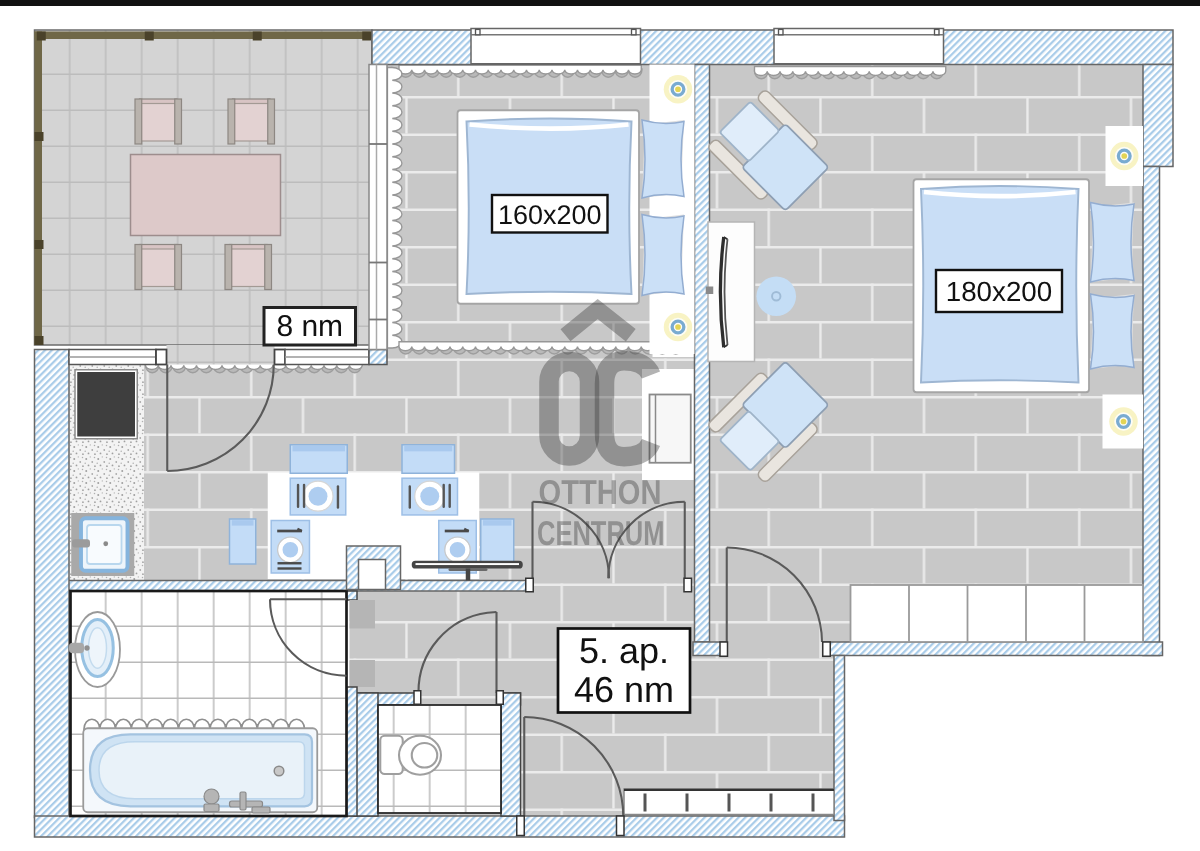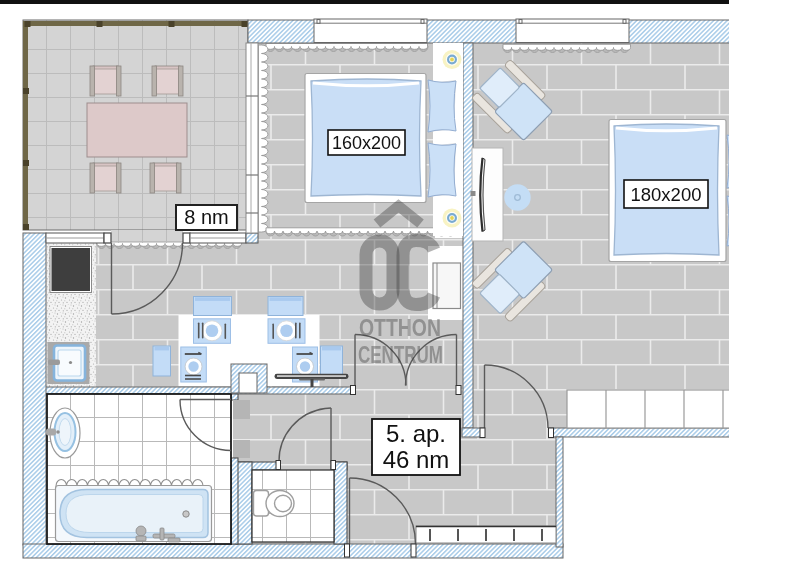--- a/index.html
+++ b/index.html
@@ -1,17 +1,17 @@
 <!DOCTYPE html>
 <html><head><meta charset="utf-8">
 <style>
 html,body{margin:0;padding:0;background:#fff;}
 *{box-sizing:border-box;}
 body{font-family:"Liberation Sans", sans-serif;}
-#plan{position:relative;width:729px;height:567px;overflow:hidden;}
+#plan{position:relative;width:800px;height:567px;overflow:hidden;}
 </style></head><body>
 
 <div id="plan">
 <svg width="800" height="567" viewBox="0 0 800 567" font-family="Liberation Sans, sans-serif">
 <defs>
 <pattern id="brick" x="0" y="14" width="69" height="50" patternUnits="userSpaceOnUse">
   <rect width="69" height="50" fill="#c8c8c8"></rect>
   <path d="M0,0.8 H69 M0,25.8 H69" stroke="#ebebeb" stroke-width="1.6" fill="none"></path>
   <path d="M64,0 V25 M29.5,25 V50" stroke="#ebebeb" stroke-width="1.6" fill="none"></path>
 </pattern>

